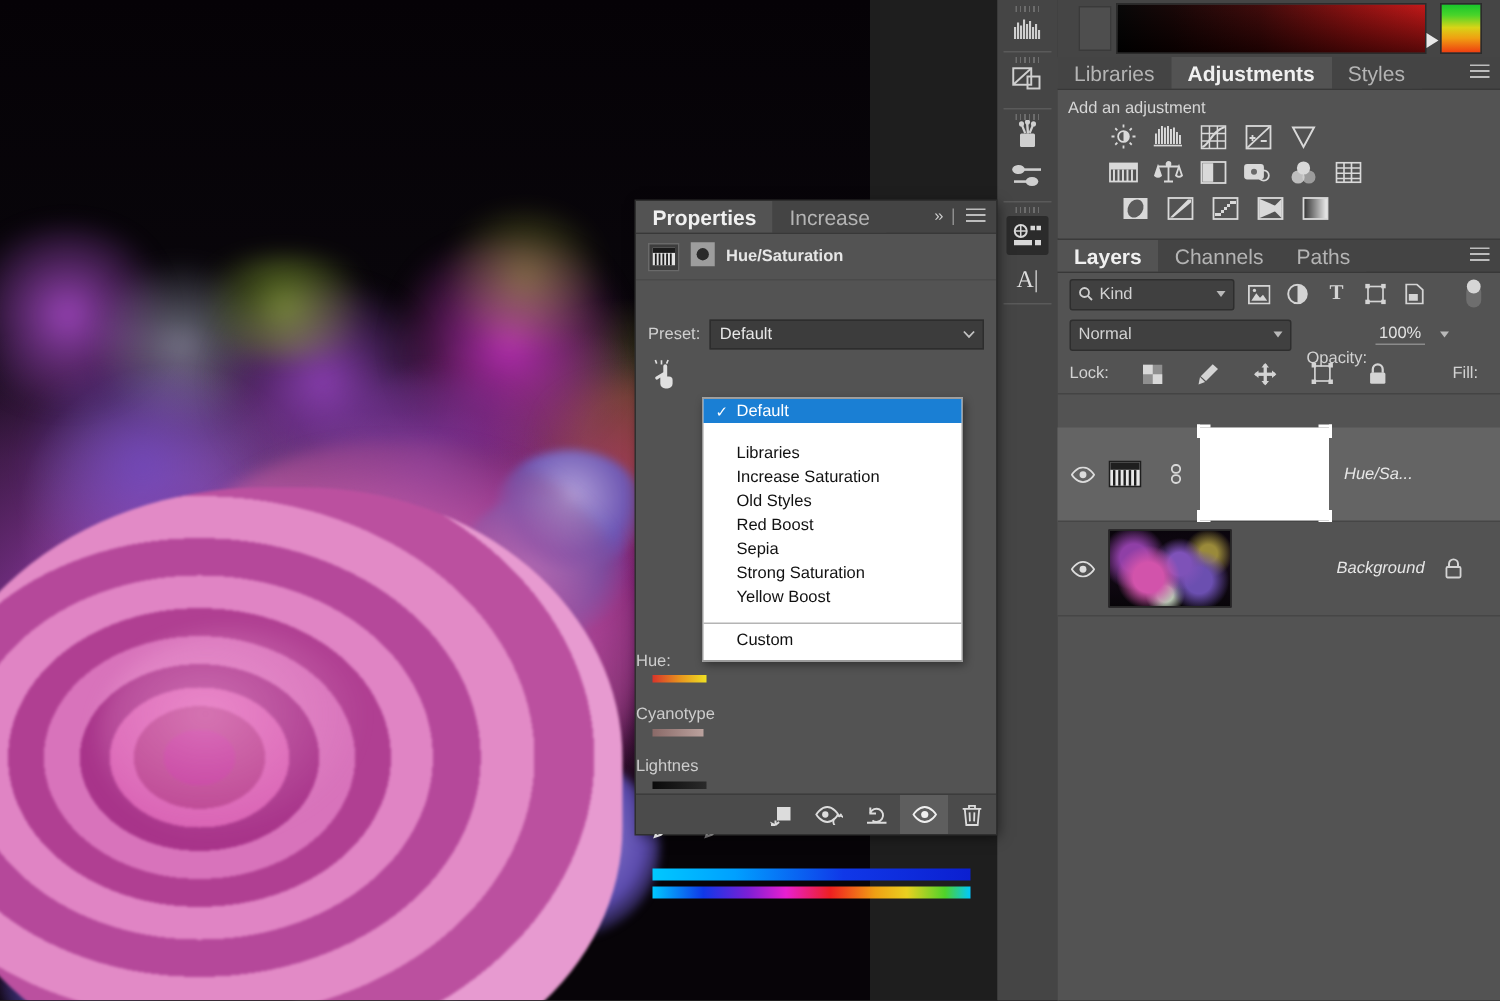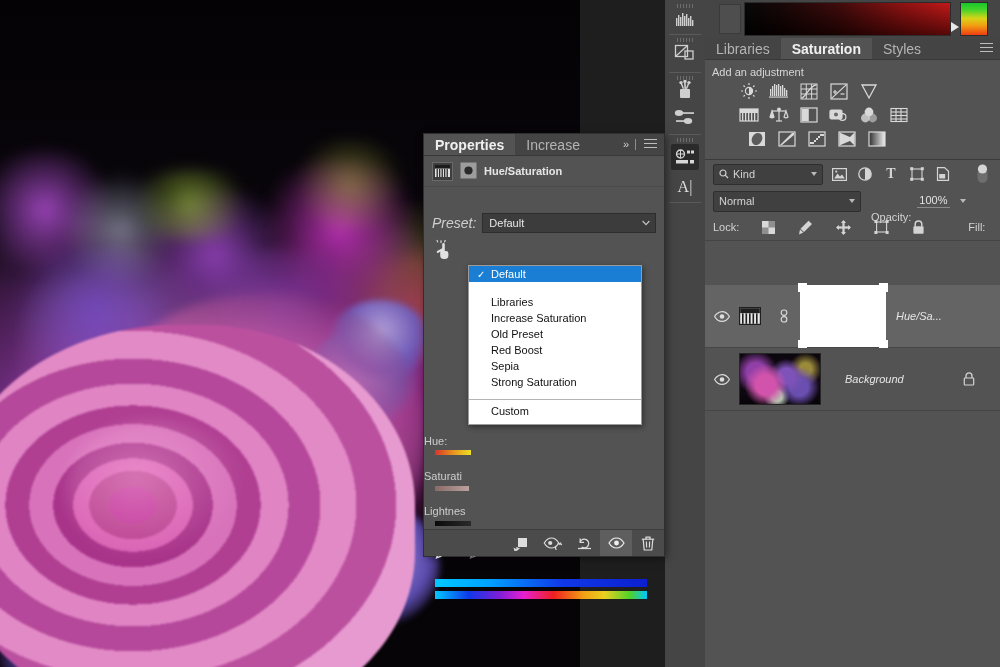--- a/index.html
+++ b/index.html
@@ -100,21 +100,21 @@
 
   
   .props{position:absolute;left:424px;top:134px;width:240px;height:422px;background:#535353;
          box-shadow:0 0 0 1px #2f2f2f, 2px 2px 8px rgba(0,0,0,.5);}
   .props-tabs{height:21px;background:#444;display:flex;position:relative;border-bottom:1px solid #383838;}
   .props-head{height:30px;display:flex;align-items:center;gap:7px;padding:0 8px;border-bottom:1px solid #4a4a4a;}
   .hs-ico{width:19px;height:17px;border:1px solid #6a6a6a;background:#3d3d3d;display:flex;align-items:center;justify-content:center;}
   .hs-title{font-size:11px;font-weight:bold;color:#e6e6e6;}
   .props-body{position:relative;height:340px;}
   .preset-row{position:absolute;left:8px;top:27px;width:224px;height:18px;display:flex;align-items:center;gap:6px;}
-  .preset-lbl{font-size:14px;color:#cfcfcf;font-style:italic;}
+  .preset-lbl{font-size:11px;color:#cfcfcf;}
   .preset-field{flex:1;height:18px;background:#3c3c3c;border:1px solid #2d2d2d;display:flex;align-items:center;padding:0 6px;color:#e7e7e7;font-size:11px;position:relative;}
   .chev{position:absolute;right:5px;top:5px;width:8px;height:8px;}
 
   .hand-ico{position:absolute;left:12px;top:52px;width:22px;height:20px;}
   .slider-label{position:absolute;left:0;font-size:11px;color:#cdcdcd;}
   .slider-bar{position:absolute;left:11px;height:5px;}
 
   .eyedrops{position:absolute;left:11px;top:353px;display:flex;gap:14px;}
   .grad-a{position:absolute;left:11px;top:392px;width:212px;height:8px;
      background:linear-gradient(90deg,#00c8ff 0%, #00a0ff 26%, #1038e8 60%, #0b1fd0 100%);}
@@ -250,21 +250,21 @@
   <div class="swatchbar">
     <div class="swatch-left"></div>
     <div class="grad-box"></div>
     <div class="hue-arrow"></div>
     <div class="hue-strip"></div>
   </div>
 
   <div class="adj-panel">
     <div class="panel-tabs">
       <div class="ptab">Libraries</div>
-      <div class="ptab active">Saturation</div>
+      <div class="ptab active">Adjustments</div>
       <div class="ptab">Styles</div>
       <div class="pmenu"></div>
     </div>
     <div class="adj-title">Add an adjustment</div>
     <div class="adj-rows">
 
       <div class="adj-row">
         <div class="adj-ico">
           <svg width="18" height="18" viewBox="0 0 18 18">
               <g stroke="#d9d9d9" stroke-width="1.2" fill="none">
@@ -419,20 +419,26 @@
                 </linearGradient>
               </defs>
             </svg>
         </div>
       </div>
 
     </div>
   </div>
 
   <div class="layers-panel">
+    <div class="panel-tabs">
+      <div class="ptab active">Layers</div>
+      <div class="ptab">Channels</div>
+      <div class="ptab">Paths</div>
+      <div class="pmenu"></div>
+    </div>
 
     <div class="lrow" style="height:28px;">
       <div class="selbox" style="width:98px;">
         <svg width="10" height="10" viewBox="0 0 10 10" style="margin-right:4px;">
             <circle cx="4" cy="4" r="3" fill="none" stroke="#cfcfcf" stroke-width="1.2"></circle>
             <line x1="6.2" y1="6.2" x2="9" y2="9" stroke="#cfcfcf" stroke-width="1.2"></line>
           </svg>
         <span>Kind</span>
         <span class="caret"></span>
       </div>
@@ -591,21 +597,21 @@
         <div class="thumb-img">
           <div style="position:absolute;inset:0;background:
               radial-gradient(circle at 32% 62%, #d253ab 0 16%, rgba(0,0,0,0) 34%),
               radial-gradient(circle at 58% 44%, #7e52b8 0 14%, rgba(0,0,0,0) 32%),
               radial-gradient(circle at 20% 36%, #8f3fa6 0 13%, rgba(0,0,0,0) 30%),
               radial-gradient(circle at 74% 66%, #6b4fb0 0 13%, rgba(0,0,0,0) 30%),
               radial-gradient(circle at 46% 84%, #b9c6b4 0 9%, rgba(0,0,0,0) 22%),
               radial-gradient(circle at 82% 30%, #9a8a3a 0 8%, rgba(0,0,0,0) 22%),
               linear-gradient(180deg,#0a050c,#150a18 45%,#080509);"></div>
         </div>
-        <span class="layer-name plain" style="margin-left:24px;">Background</span>
+        <span class="layer-name plain" style="margin-left:70px;">Background</span>
         <div class="lock-ico" style="margin-left:auto;margin-right:22px;">
           <svg width="12" height="14" viewBox="0 0 12 14">
               <path d="M3 6 V3.9 a3 3 0 0 1 6 0 V6" fill="none" stroke="#d4d4d4" stroke-width="1.3"></path>
             <rect x="1.3" y="6" width="9.4" height="7" rx="0.8" fill="none" stroke="#d4d4d4" stroke-width="1.2"></rect>
             </svg>
         </div>
       </div>
 
     </div>
   </div>
@@ -659,21 +665,21 @@
             <g fill="#e0e0e0">
           <path d="M5 4 L5 1.2 M8.4 3.4 L9.4 1 M1.8 3.4 L0.9 1" stroke="#e0e0e0" stroke-width="1.1"></path>
           <path d="M6.2 9.2 V5.2 a1.3 1.3 0 0 1 2.6 0 V12 h1.2 a2.4 2.4 0 0 1 2.4 2.4 v2.2 a3.4 3.4 0 0 1 -3.4 3.4 H7.6 a3.4 3.4 0 0 1 -3.4 -3.4 V12.6 l-1.6 1.2 a1.1 1.1 0 0 1 -1.4 -1.7 Z"></path>
           </g>
           </svg>
       </div>
 
       <span class="slider-label" style="top:248px;">Hue:</span>
       <div class="slider-bar" style="top:263px;width:36px;background:linear-gradient(90deg,#d9342a,#e8931e,#efe023);"></div>
 
-      <span class="slider-label" style="top:283px;">Saturati</span>
+      <span class="slider-label" style="top:283px;">Cyanotype</span>
       <div class="slider-bar" style="top:299px;width:34px;background:linear-gradient(90deg,#8a6a68,#bba29e);"></div>
 
       <span class="slider-label" style="top:318px;">Lightnes</span>
       <div class="slider-bar" style="top:334px;width:36px;background:linear-gradient(90deg,#0a0a0a,#2a2a2a);"></div>
 
       <div class="eyedrops">
         <div>
           <svg width="20" height="20" viewBox="0 0 20 20">
               <g stroke="#dadada" stroke-width="1.4" fill="none">
             <path d="M12.6 3.2 a2.6 2.6 0 0 1 3.7 3.7 L13 10.2 l-3.2 -3.2 Z" fill="#dadada" stroke="none"></path>
@@ -700,31 +706,34 @@
           <span>Default</span>
         </div>
         <div class="dd-gap"></div>
         <div class="dd-item">
           <span>Libraries</span>
           </div>
         <div class="dd-item">
           <span>Increase Saturation</span>
           </div>
         <div class="dd-item">
-          <span>Old Preset</span>
+          <span>Old Styles</span>
           </div>
         <div class="dd-item">
           <span>Red Boost</span>
           </div>
         <div class="dd-item">
           <span>Sepia</span>
           </div>
         <div class="dd-item">
           <span>Strong Saturation</span>
           </div>
+        <div class="dd-item">
+          <span>Yellow Boost</span>
+          </div>
         <div style="height:7px;"></div>
         <div class="dd-sep"></div>
         <div class="dd-item" style="height:18px;">
           <span>Custom</span>
           </div>
         <div style="height:4px;"></div>
       </div>
 
     </div>
 

